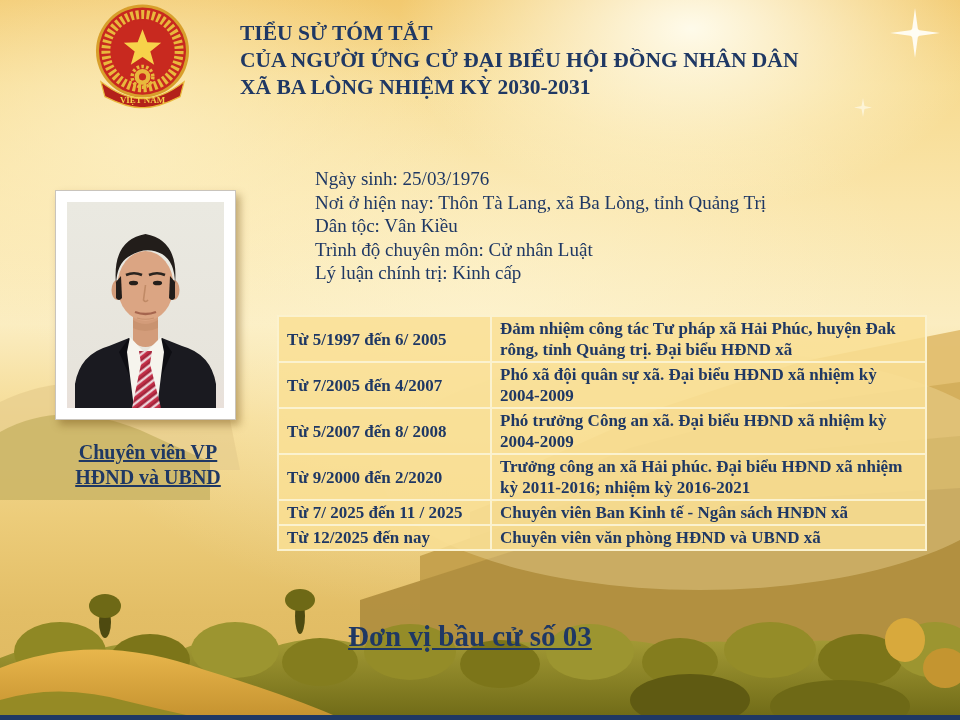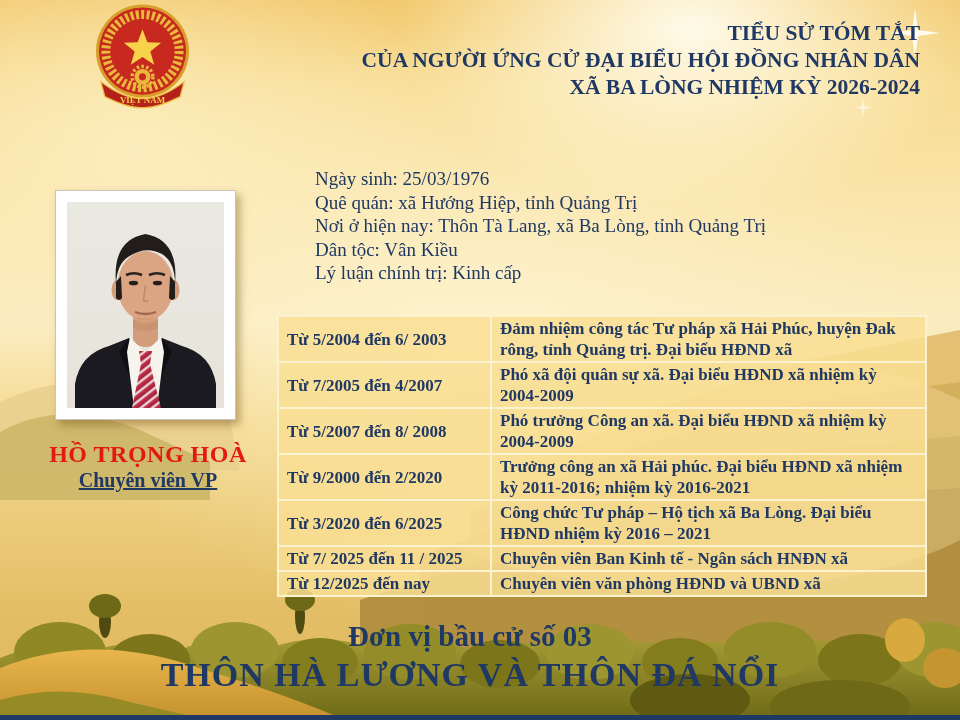--- a/index.html
+++ b/index.html
@@ -8,21 +8,21 @@
     font-family:"Liberation Serif","DejaVu Serif",serif;
     background:
       radial-gradient(ellipse 420px 260px at 72% 4%, rgba(255,253,240,.95), rgba(255,248,218,.4) 45%, rgba(255,248,218,0) 70%),
       radial-gradient(ellipse 520px 320px at 14% 20%, rgba(253,240,196,.8), rgba(253,240,196,0) 65%),
       radial-gradient(ellipse 640px 420px at 50% 45%, rgba(254,246,214,.55), rgba(254,246,214,0) 70%),
       linear-gradient(180deg,#F2C96F 0%,#F7DB91 12%,#FAE5AA 28%,#FBEDC1 45%,#F5DB94 58%,#ECCC7A 72%,#E3BE66 85%,#DDB75F 100%);
   }
   .landscape{position:absolute;left:0;top:0;width:960px;height:720px;}
   .emblem{position:absolute;left:93px;top:2px;width:99px;height:114px;}
   .page-title{
-    position:absolute;left:240px;top:20px;width:680px;text-align:right;
+    position:absolute;left:240px;top:20px;width:680px;text-align:left;
     color:#1F3864;font-weight:bold;font-size:21.5px;line-height:27px;
   }
   .photo-frame{
     position:absolute;left:55px;top:190px;width:157px;height:206px;
     background:#fff;padding:11px;border:1px solid #C9C4BC;
     box-shadow:4px 5px 8px rgba(120,85,25,.45);
   }
   .photo-frame svg{display:block;width:157px;height:206px;}
   .name-block{position:absolute;left:6px;top:440px;width:284px;text-align:center;}
   .candidate-name{color:#E31A10;font-weight:bold;font-size:24px;line-height:28px;letter-spacing:.5px;}
@@ -36,21 +36,21 @@
     border-collapse:collapse;table-layout:fixed;
   }
   table.career td{
     border:2px solid #FBF2CF;
     background:rgba(249,223,148,.84);
     color:#1F3864;font-weight:bold;font-size:17px;line-height:21px;
     padding:1px 6px 1px 8px;vertical-align:middle;overflow:hidden;
   }
   tr.tall{height:45px;} tr.short{height:23px;}
   .footer{position:absolute;left:0;top:618px;width:940px;text-align:center;color:#1F3864;font-weight:bold;}
-  .unit-number{font-size:29px;line-height:36px;}
+  .unit-number{font-size:29px;line-height:36px;text-decoration:underline;}
   .unit-area{font-size:34px;line-height:42px;letter-spacing:1px;}
   .bottom-strip{position:absolute;left:0;bottom:0;width:960px;height:5px;background:#1F3864;}
 </style>
 </head>
 <body>
 
 <div class="stage">
 
   <svg class="landscape" viewBox="0 0 960 720" preserveAspectRatio="none" aria-hidden="true">
     <defs>
@@ -117,21 +117,21 @@
     <circle cx="50" cy="75" r="10.5" fill="none" stroke="#E9B83C" stroke-width="3.5" stroke-dasharray="2.6 2.2"></circle>
     <circle cx="50" cy="75" r="8" fill="#E9B83C"></circle>
     <circle cx="50" cy="75" r="3.6" fill="#C8291F"></circle>
     <path d="M8,80 Q30,97 50,97 Q70,97 92,80 L88,95 Q64,107 50,106 Q36,107 12,95 Z" fill="#B3211A" stroke="#E9B83C" stroke-width="1.2"></path>
     <text x="50" y="101" text-anchor="middle" font-size="9" font-weight="bold" fill="#F7D24A" font-family="Liberation Serif, DejaVu Serif, serif">VIỆT NAM</text>
   </svg>
 
   <div class="page-title">
     <div>TIỂU SỬ TÓM TẮT</div>
     <div>CỦA NGƯỜI ỨNG CỬ ĐẠI BIỂU HỘI ĐỒNG NHÂN DÂN</div>
-    <div>XÃ BA LÒNG NHIỆM KỲ 2026-2024</div>
+    <div>XÃ BA LÒNG NHIỆM KỲ 2030-2031</div>
   </div>
 
   <div class="photo-frame">
     <svg viewBox="0 0 157 206" aria-hidden="true">
       <defs>
         <linearGradient id="pbg" x1="0" y1="0" x2="0" y2="1">
           <stop offset="0" stop-color="#EAE9E1"></stop>
             <stop offset="0.8" stop-color="#E7E4DC"></stop>
             <stop offset="1" stop-color="#E9E0DA"></stop>
         </linearGradient>
@@ -171,69 +171,64 @@
       <ellipse cx="90.5" cy="81" rx="4.6" ry="2.3" fill="#241F1B"></ellipse>
 
       <path d="M78.5,83 L76.5,98 Q78.5,101 81,98" stroke="#C08A66" stroke-width="1.6" fill="none"></path>
 
       <path d="M68,110 Q78.5,114 89,110" stroke="#A5654E" stroke-width="2.4" fill="none"></path>
       <path d="M70,116 Q78.5,118.5 87,116" stroke="#C08A66" stroke-width="1.2" fill="none" opacity="0.7"></path>
     </svg>
   </div>
 
   <div class="name-block">
-    <div class="candidate-name">HỒ TRỌNG  HOÀ</div>
     <div class="candidate-role">Chuyên viên VP</div>
+    <div class="candidate-role">HĐND và UBND</div>
   </div>
 
   <div class="personal-info">
     <div>Ngày sinh: 25/03/1976</div>
-    <div>Quê quán: xã Hướng Hiệp, tỉnh Quảng Trị</div>
     <div>Nơi ở hiện nay: Thôn Tà Lang, xã Ba Lòng, tỉnh Quảng Trị</div>
     <div>Dân tộc: Vân Kiều</div>
+    <div>Trình độ chuyên môn: Cử nhân Luật</div>
     <div>Lý luận chính trị: Kinh cấp</div>
   </div>
 
   <table class="career">
     <colgroup>
         <col style="width:213px">
         <col>
       </colgroup>
     <tbody>
       <tr class="tall">
-        <td>Từ 5/2004 đến 6/ 2003</td>
+        <td>Từ 5/1997 đến 6/ 2005</td>
         <td>Đảm nhiệm công tác Tư pháp xã Hải Phúc, huyện Đak rông, tỉnh Quảng trị. Đại biểu HĐND xã</td>
       </tr>
       <tr class="tall">
         <td>Từ 7/2005 đến 4/2007</td>
         <td>Phó xã đội quân sự xã. Đại biểu HĐND xã nhiệm kỳ 2004-2009</td>
       </tr>
       <tr class="tall">
         <td>Từ 5/2007 đến 8/ 2008</td>
         <td>Phó trưởng Công an xã. Đại biểu HĐND xã nhiệm kỳ 2004-2009</td>
       </tr>
       <tr class="tall">
         <td>Từ 9/2000 đến 2/2020</td>
         <td>Trưởng công an xã Hải phúc. Đại biểu HĐND xã nhiệm kỳ 2011-2016; nhiệm kỳ 2016-2021</td>
-      </tr>
-      <tr class="tall">
-        <td>Từ 3/2020 đến 6/2025</td>
-        <td>Công chức Tư pháp – Hộ tịch xã Ba Lòng. Đại biểu HĐND nhiệm kỳ 2016 – 2021</td>
       </tr>
       <tr class="short">
         <td>Từ 7/ 2025 đến 11 / 2025</td>
         <td>Chuyên viên Ban Kinh tế - Ngân sách HNĐN xã</td>
       </tr>
       <tr class="short">
         <td>Từ 12/2025 đến nay</td>
         <td>Chuyên viên văn phòng HĐND và UBND xã</td>
       </tr>
     </tbody>
   </table>
 
   <div class="footer">
     <div class="unit-number">Đơn vị bầu cử số 03</div>
-    <div class="unit-area">THÔN HÀ LƯƠNG VÀ THÔN ĐÁ NỔI</div>
   </div>
 
   <div class="bottom-strip"></div>
 
 </div>
 
 </body></html>

